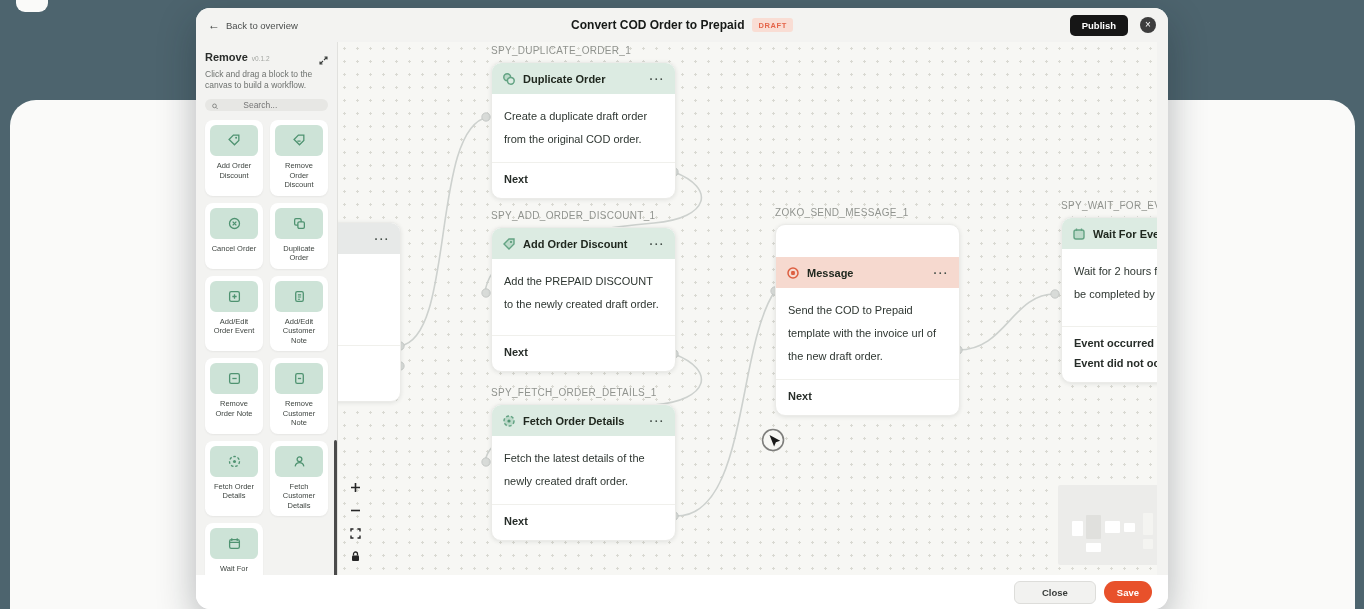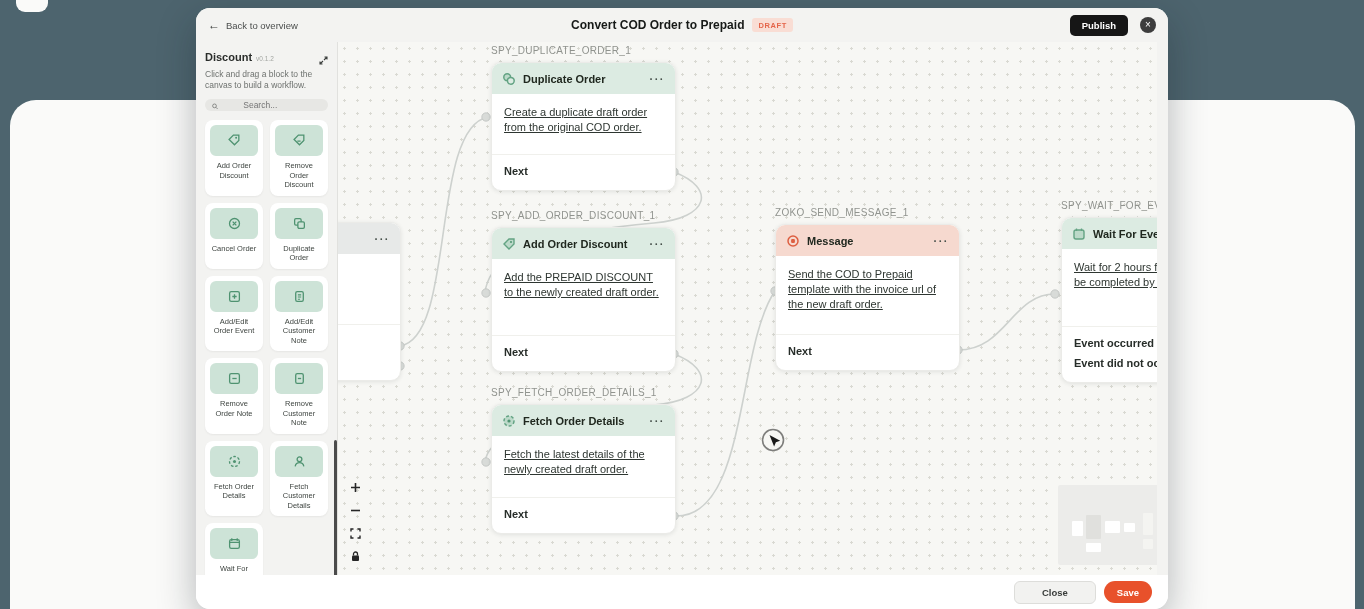--- a/index.html
+++ b/index.html
@@ -42,24 +42,24 @@
   .canvas{flex:1 1 auto;margin-right:11px;position:relative;overflow:hidden;background:#f7f7f4;
           background-image:radial-gradient(#d9d9d2 1px,transparent 1.3px);background-size:13px 13px;}
   .edges{position:absolute;left:0;top:0;width:837px;height:533px;pointer-events:none;}
 
   .node{position:absolute;}
   .node-label{font-size:10px;color:#90938e;letter-spacing:.3px;margin-bottom:4px;white-space:nowrap;height:13px;}
   .card{width:183px;background:#fff;border-radius:10px;border:1px solid #ebebe8;box-shadow:0 1px 4px rgba(30,40,35,.10);overflow:hidden;}
   .card.wide{width:222px;}
   .card-header{display:flex;align-items:center;gap:7px;padding:8px 10px;font-size:11px;font-weight:700;color:#20281f;height:15px;}
   .card-header.green{background:#dcebe2;}
-  .card-header.salmon{background:#f6d9cf;}
+  .card-header.salmon{background:#f6d9cf;margin-top:32px;}
   .card-header.gray{background:#e7e9e8;}
   .menu-dots{margin-left:auto;color:#46504a;font-size:11px;font-weight:700;letter-spacing:1.5px;cursor:pointer;}
-  .card-body{padding:11px 12px;font-size:11px;line-height:15px;color:#2e3631;white-space:pre-line;text-decoration:underline;}
+  .card-body{padding:11px 12px;font-size:11px;line-height:23px;color:#2e3631;white-space:pre-line;}
   .outputs{border-top:1px solid #f0f0ec;padding:6px 12px 9px;text-align:left;}
   .output-row{font-size:11px;font-weight:600;color:#272d29;line-height:20px;cursor:pointer;}
 
   
   .flow-controls{position:absolute;left:10px;bottom:12px;display:flex;flex-direction:column;gap:9px;}
   .ctl{width:14px;height:14px;display:flex;align-items:center;justify-content:center;cursor:pointer;}
   .minimap{position:absolute;left:720px;top:443px;width:110px;height:80px;background:#ececea;border-radius:2px;}
   .mm{position:absolute;border-radius:1px;}
   .cursor{position:absolute;left:420px;top:384px;width:30px;height:30px;pointer-events:none;}
 
@@ -89,21 +89,21 @@
       <div class="header-right">
         <button class="publish">Publish</button>
         <div class="close-circle">×</div>
       </div>
     </div>
 
     <div class="win-body">
 
       <div class="toolbox">
         <div class="tb-titlerow">
-          <span class="tb-title">Discount</span>
+          <span class="tb-title">Remove</span>
           <span class="tb-version">v0.1.2</span>
           <span class="tb-expand">
             <svg width="9" height="9" viewBox="0 0 9 9">
                 <path d="M5.5 1h2.5v2.5M8 1L5 4M3.5 8H1V5.5M1 8l3-3" stroke="#3b3e3c" stroke-width="1.1" fill="none"></path>
               </svg>
           </span>
         </div>
         <div class="tb-desc">Click and drag a block to the canvas to build a workflow.</div>
         <div class="search">
           <svg width="9" height="9" viewBox="0 0 10 10">

